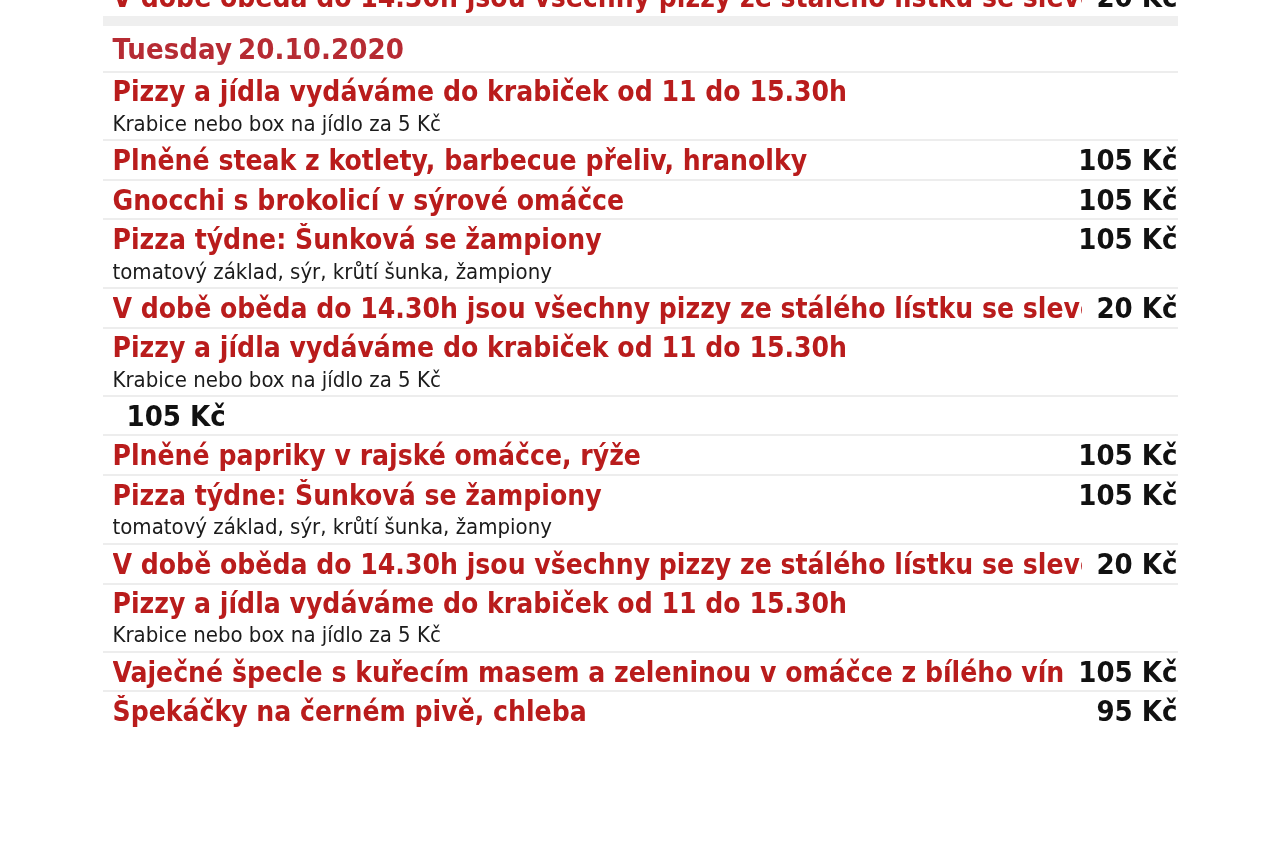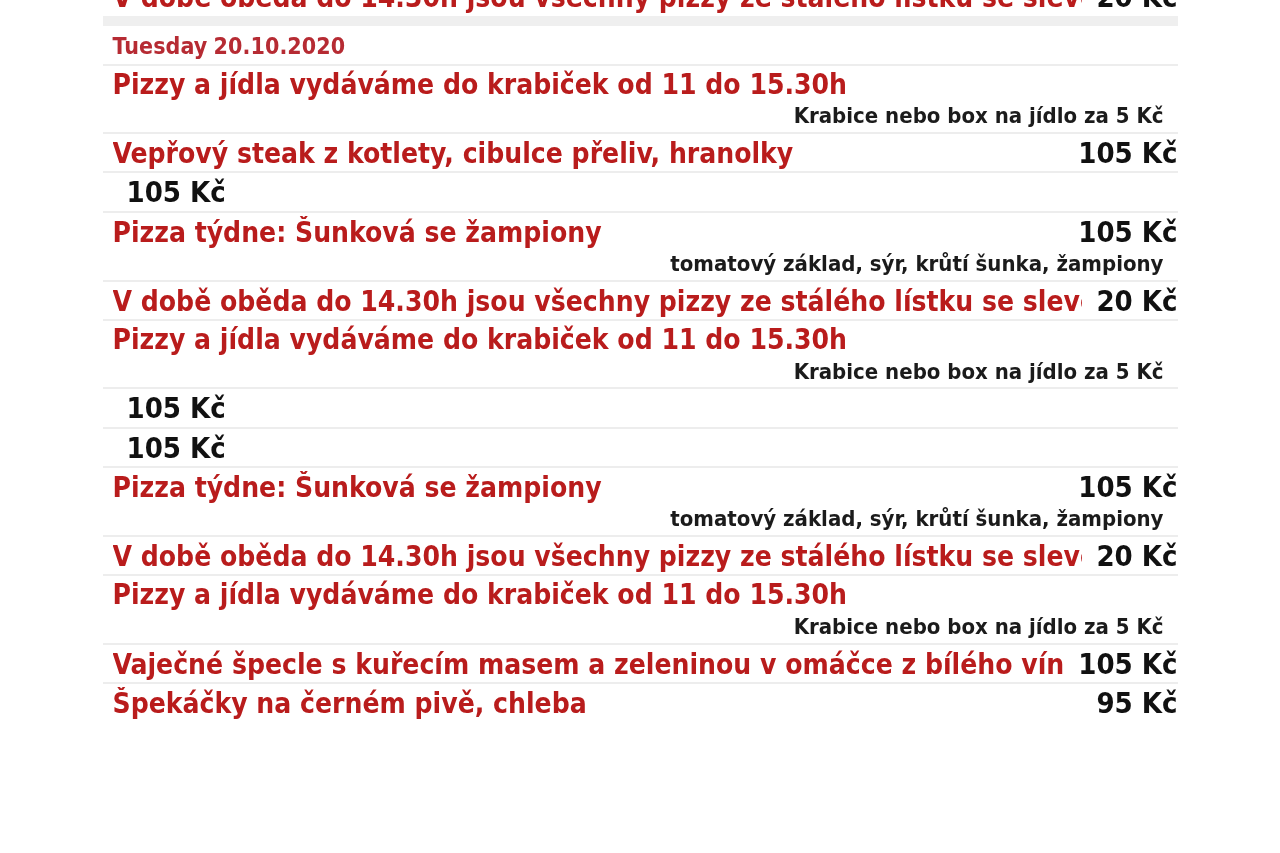--- a/index.html
+++ b/index.html
@@ -29,21 +29,21 @@
     width: 1075px;          
     padding: 0;
   }
 
   
   .day-block { margin: 0; }
 
   .day-header {
     border-top: 10px solid #efefef;
     padding: 6px 0 4px 10px;
-    font-size: 23px;
+    font-size: 29px;
     font-weight: 700;
     letter-spacing: 0.1px;
     color: #b62b33;
     line-height: 1.22;
     white-space: nowrap;
   }
   .day-header .day-name { }
   .day-header .day-date { margin-left: 6px; }
 
   
@@ -81,24 +81,23 @@
   }
 
   
   .row.sub {
     border-top: none;
     padding-top: 0;
     padding-bottom: 2px;
   }
   .row.sub .label {
     font-size: 22px;
-    font-weight: 700;
+    font-weight: 400;
     line-height: 1.25;
     color: #1b1b1b;
-    text-align: right;
   }
   .row.sub .price { font-size: 0; }
 
   
   .row .price.empty { color: transparent; }
 </style>
 </head>
 <body>
 
 <div id="menu-page">
@@ -114,24 +113,25 @@
           <div class="day-header"><span class="day-name">Tuesday</span><span class="day-date">20.10.2020</span></div>
           <div class="row main">
             <span class="label">Pizzy a jídla vydáváme do krabiček od 11 do 15.30h</span>
             <span class="price empty"></span>
           </div>
           <div class="row sub">
             <span class="label">Krabice nebo box na jídlo za 5 Kč</span>
             <span class="price empty"></span>
           </div>
           <div class="row main">
-            <span class="label">Vepřový steak z kotlety, cibulce přeliv, hranolky</span>
+            <span class="label">Plněné steak z kotlety, barbecue přeliv, hranolky</span>
             <span class="price">105 Kč</span>
           </div>
           <div class="row main">
+            <span class="label">Gnocchi s brokolicí v sýrové omáčce</span>
             <span class="price">105 Kč</span>
           </div>
           <div class="row main">
             <span class="label">Pizza týdne: Šunková se žampiony</span>
             <span class="price">105 Kč</span>
           </div>
           <div class="row sub">
             <span class="label">tomatový základ, sýr, krůtí šunka, žampiony</span>
             <span class="price empty"></span>
           </div>
@@ -146,20 +146,21 @@
             <span class="price empty"></span>
           </div>
           <div class="row sub">
             <span class="label">Krabice nebo box na jídlo za 5 Kč</span>
             <span class="price empty"></span>
           </div>
           <div class="row main">
             <span class="price">105 Kč</span>
           </div>
           <div class="row main">
+            <span class="label">Plněné papriky v rajské omáčce, rýže</span>
             <span class="price">105 Kč</span>
           </div>
           <div class="row main">
             <span class="label">Pizza týdne: Šunková se žampiony</span>
             <span class="price">105 Kč</span>
           </div>
           <div class="row sub">
             <span class="label">tomatový základ, sýr, krůtí šunka, žampiony</span>
             <span class="price empty"></span>
           </div>

